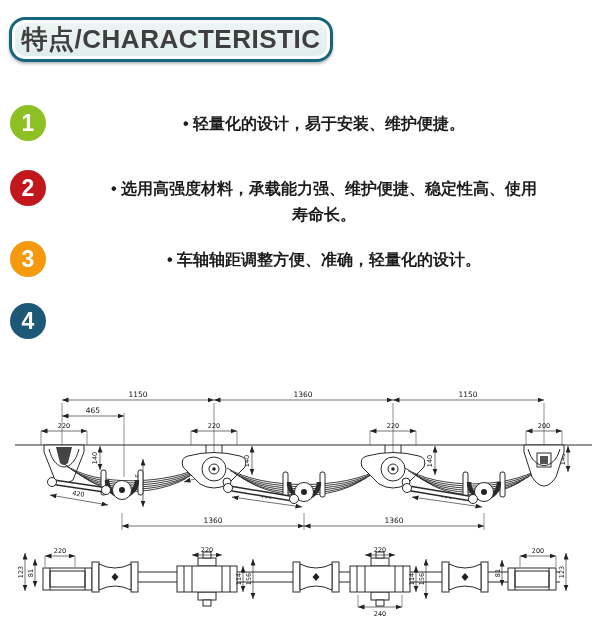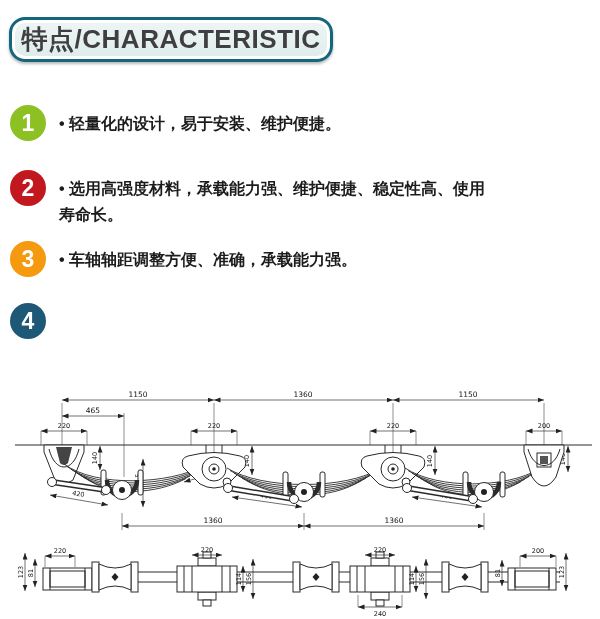--- a/index.html
+++ b/index.html
@@ -21,21 +21,21 @@
   .feat { position:absolute; left:10px; width:585px; display:flex; align-items:flex-start; gap:13px; }
   .feat-num {
     flex:0 0 36px; width:36px; height:36px; border-radius:50%;
     color:#fff; font-size:23px; font-weight:bold;
     display:flex; align-items:center; justify-content:center;
   }
   .c1 { background:#8cc023; } .c2 { background:#c3171e; }
   .c3 { background:#f5990e; } .c4 { background:#1d5877; }
   .feat-text {
     padding-top:6px; font-size:16px; line-height:1.65; color:#1c1c1c;
-    font-weight:600; white-space:pre-wrap; width:530px;
+    font-weight:600; white-space:pre-wrap; width:530px;text-align:center;
   }
   #feat-1 { top:105px; } #feat-2 { top:170px; } #feat-3 { top:241px; } #feat-4 { top:303px; }
 
   
   .drawing { position:absolute; left:0; display:block; }
   #side-view { top:385px; }
   #top-view  { top:543px; }
   .s  { fill:none; stroke:#2a2a2a; stroke-width:1; }
   .sf { fill:#ffffff; stroke:#2a2a2a; stroke-width:1; }
   .leaf { fill:none; stroke:#2a2a2a; stroke-width:.9; }
@@ -57,21 +57,21 @@
     <div class="feat-num c1">1</div>
     <div class="feat-text">• 轻量化的设计，易于安装、维护便捷。</div>
   </div>
   <div class="feat" id="feat-2">
     <div class="feat-num c2">2</div>
     <div class="feat-text">• 选用高强度材料，承载能力强、维护便捷、稳定性高、使用
 寿命长。</div>
   </div>
   <div class="feat" id="feat-3">
     <div class="feat-num c3">3</div>
-    <div class="feat-text">• 车轴轴距调整方便、准确，承载能力强。</div>
+    <div class="feat-text">• 车轴轴距调整方便、准确，轻量化的设计。</div>
   </div>
   <div class="feat" id="feat-4">
     <div class="feat-num c4">4</div>
   </div>
 
   <svg id="side-view" class="drawing" width="600" height="155" viewBox="0 0 600 155">
     <defs>
       <marker id="m1" orient="auto-start-reverse" markerUnits="userSpaceOnUse" markerWidth="8" markerHeight="6" refX="6.5" refY="2.5">
         <path d="M0,0 L6.5,2.5 L0,5 z" fill="#222"></path>
       </marker>

